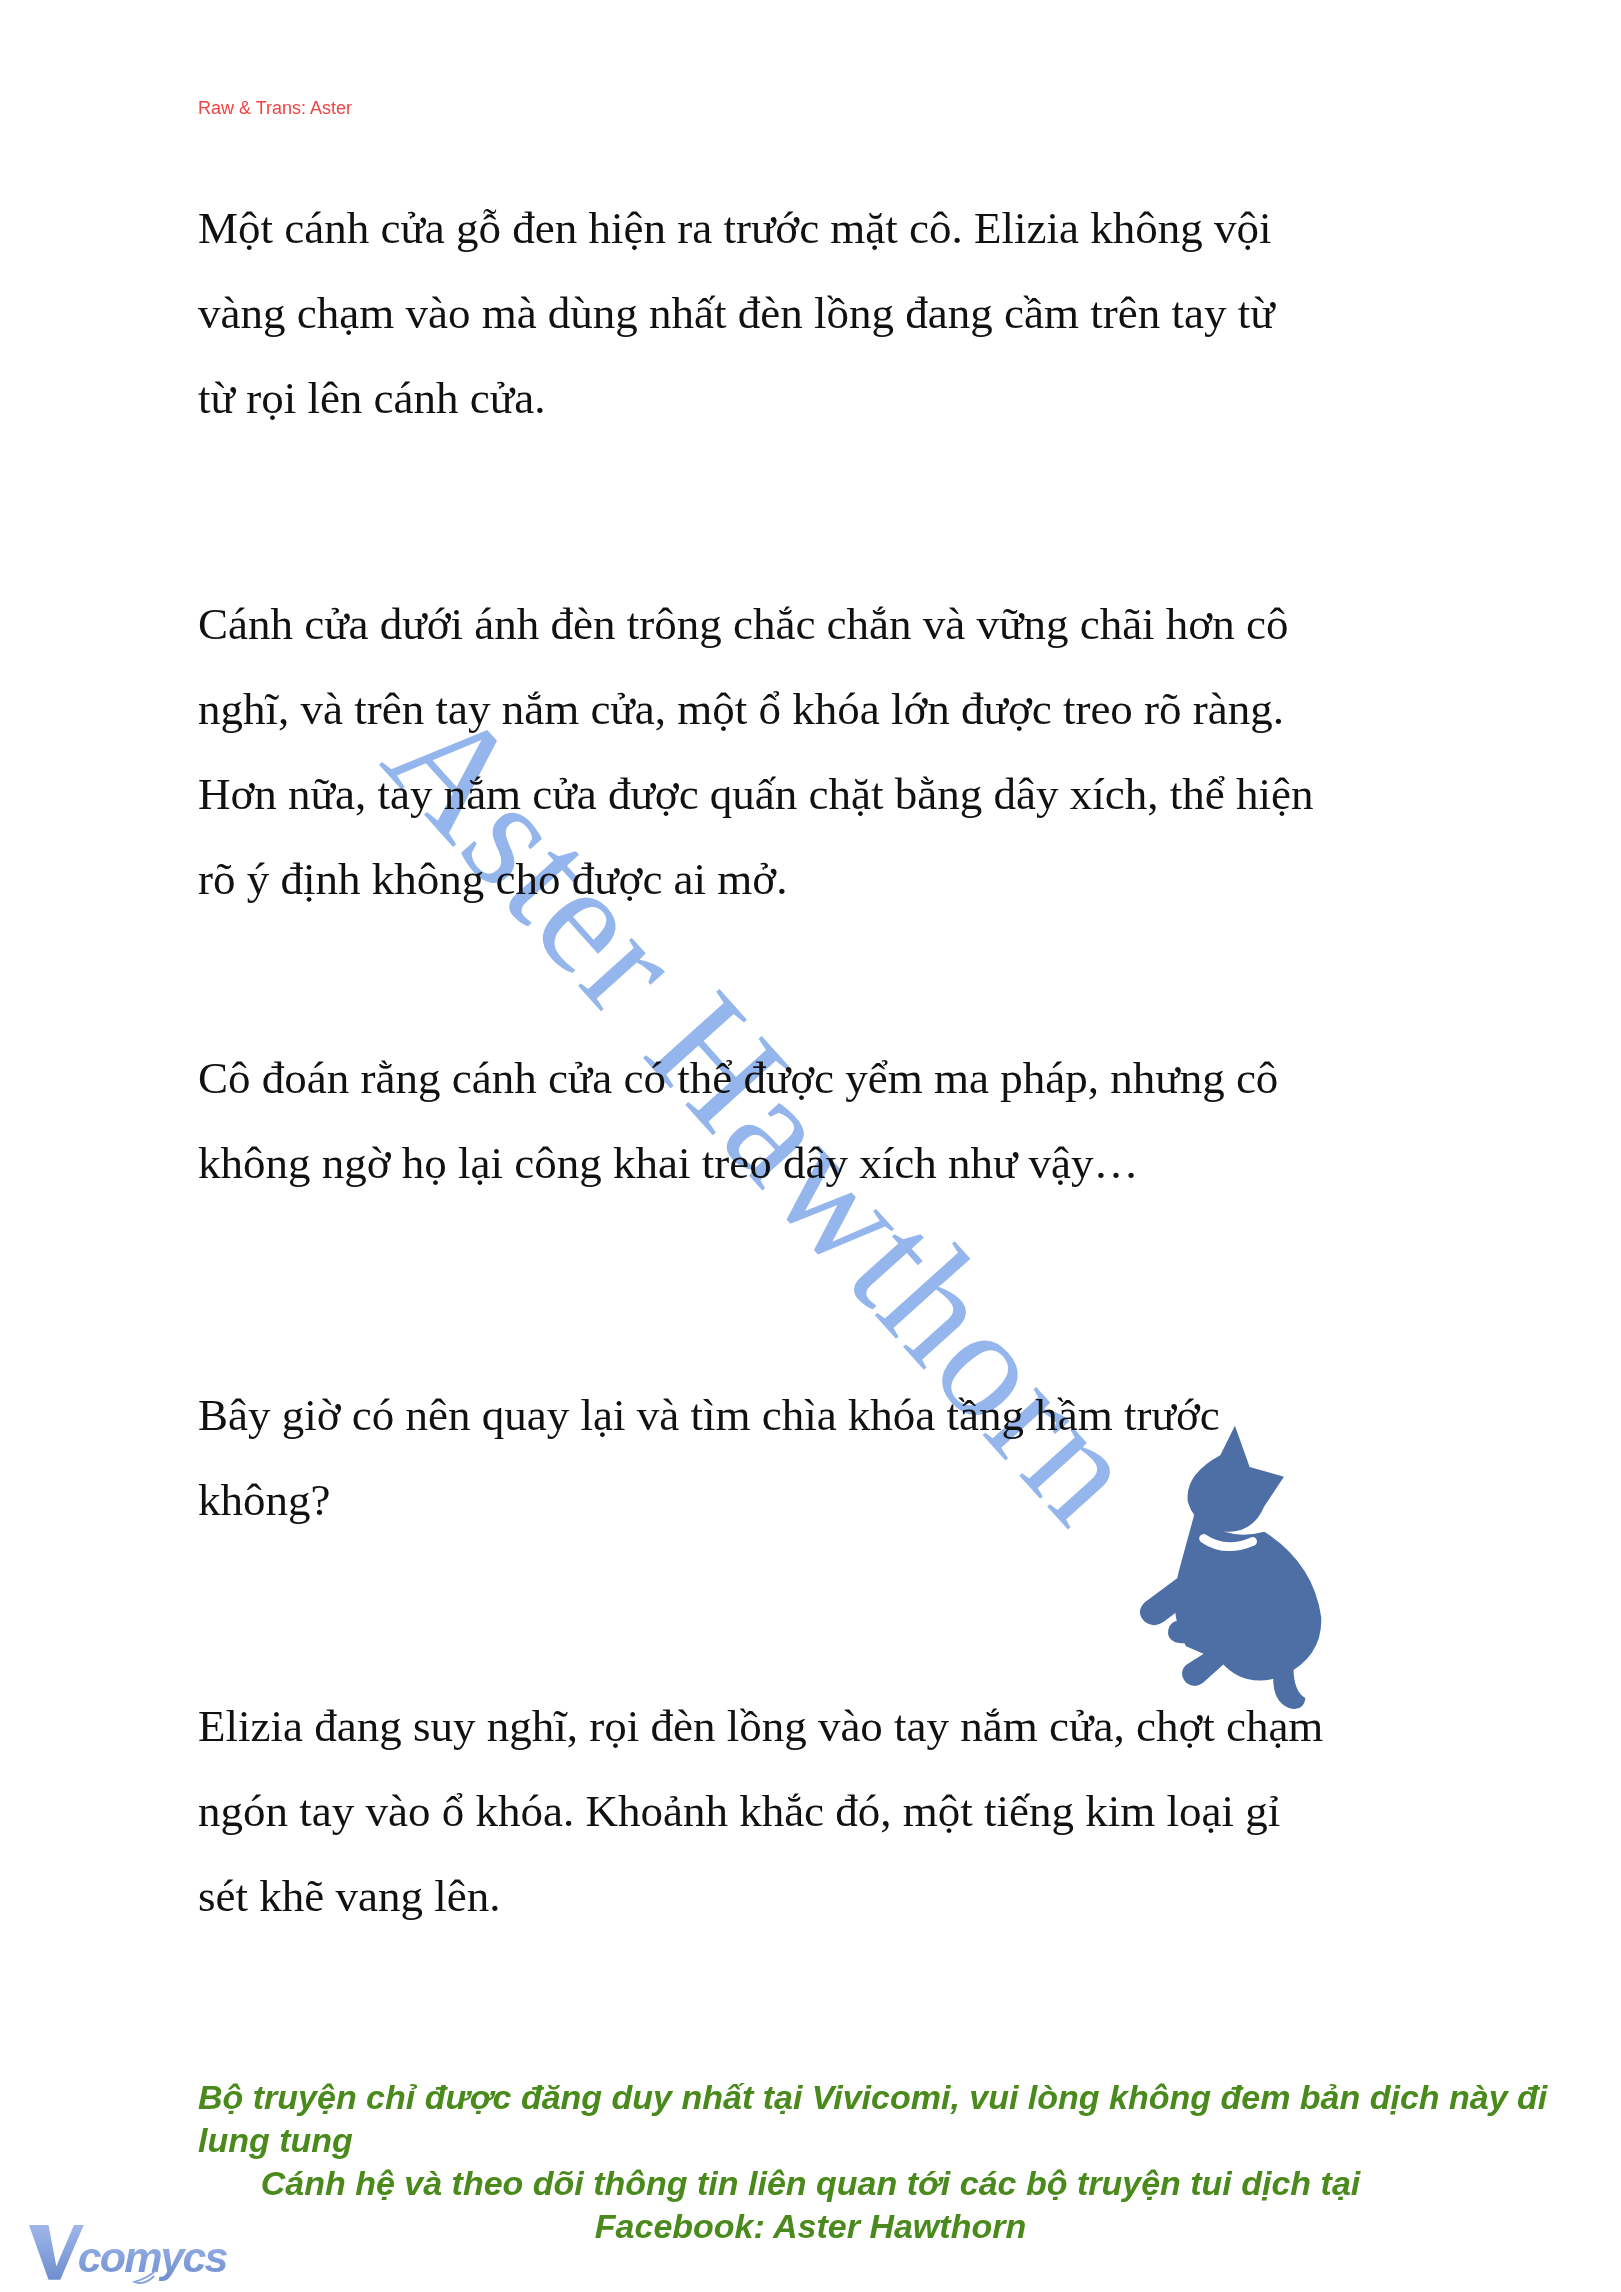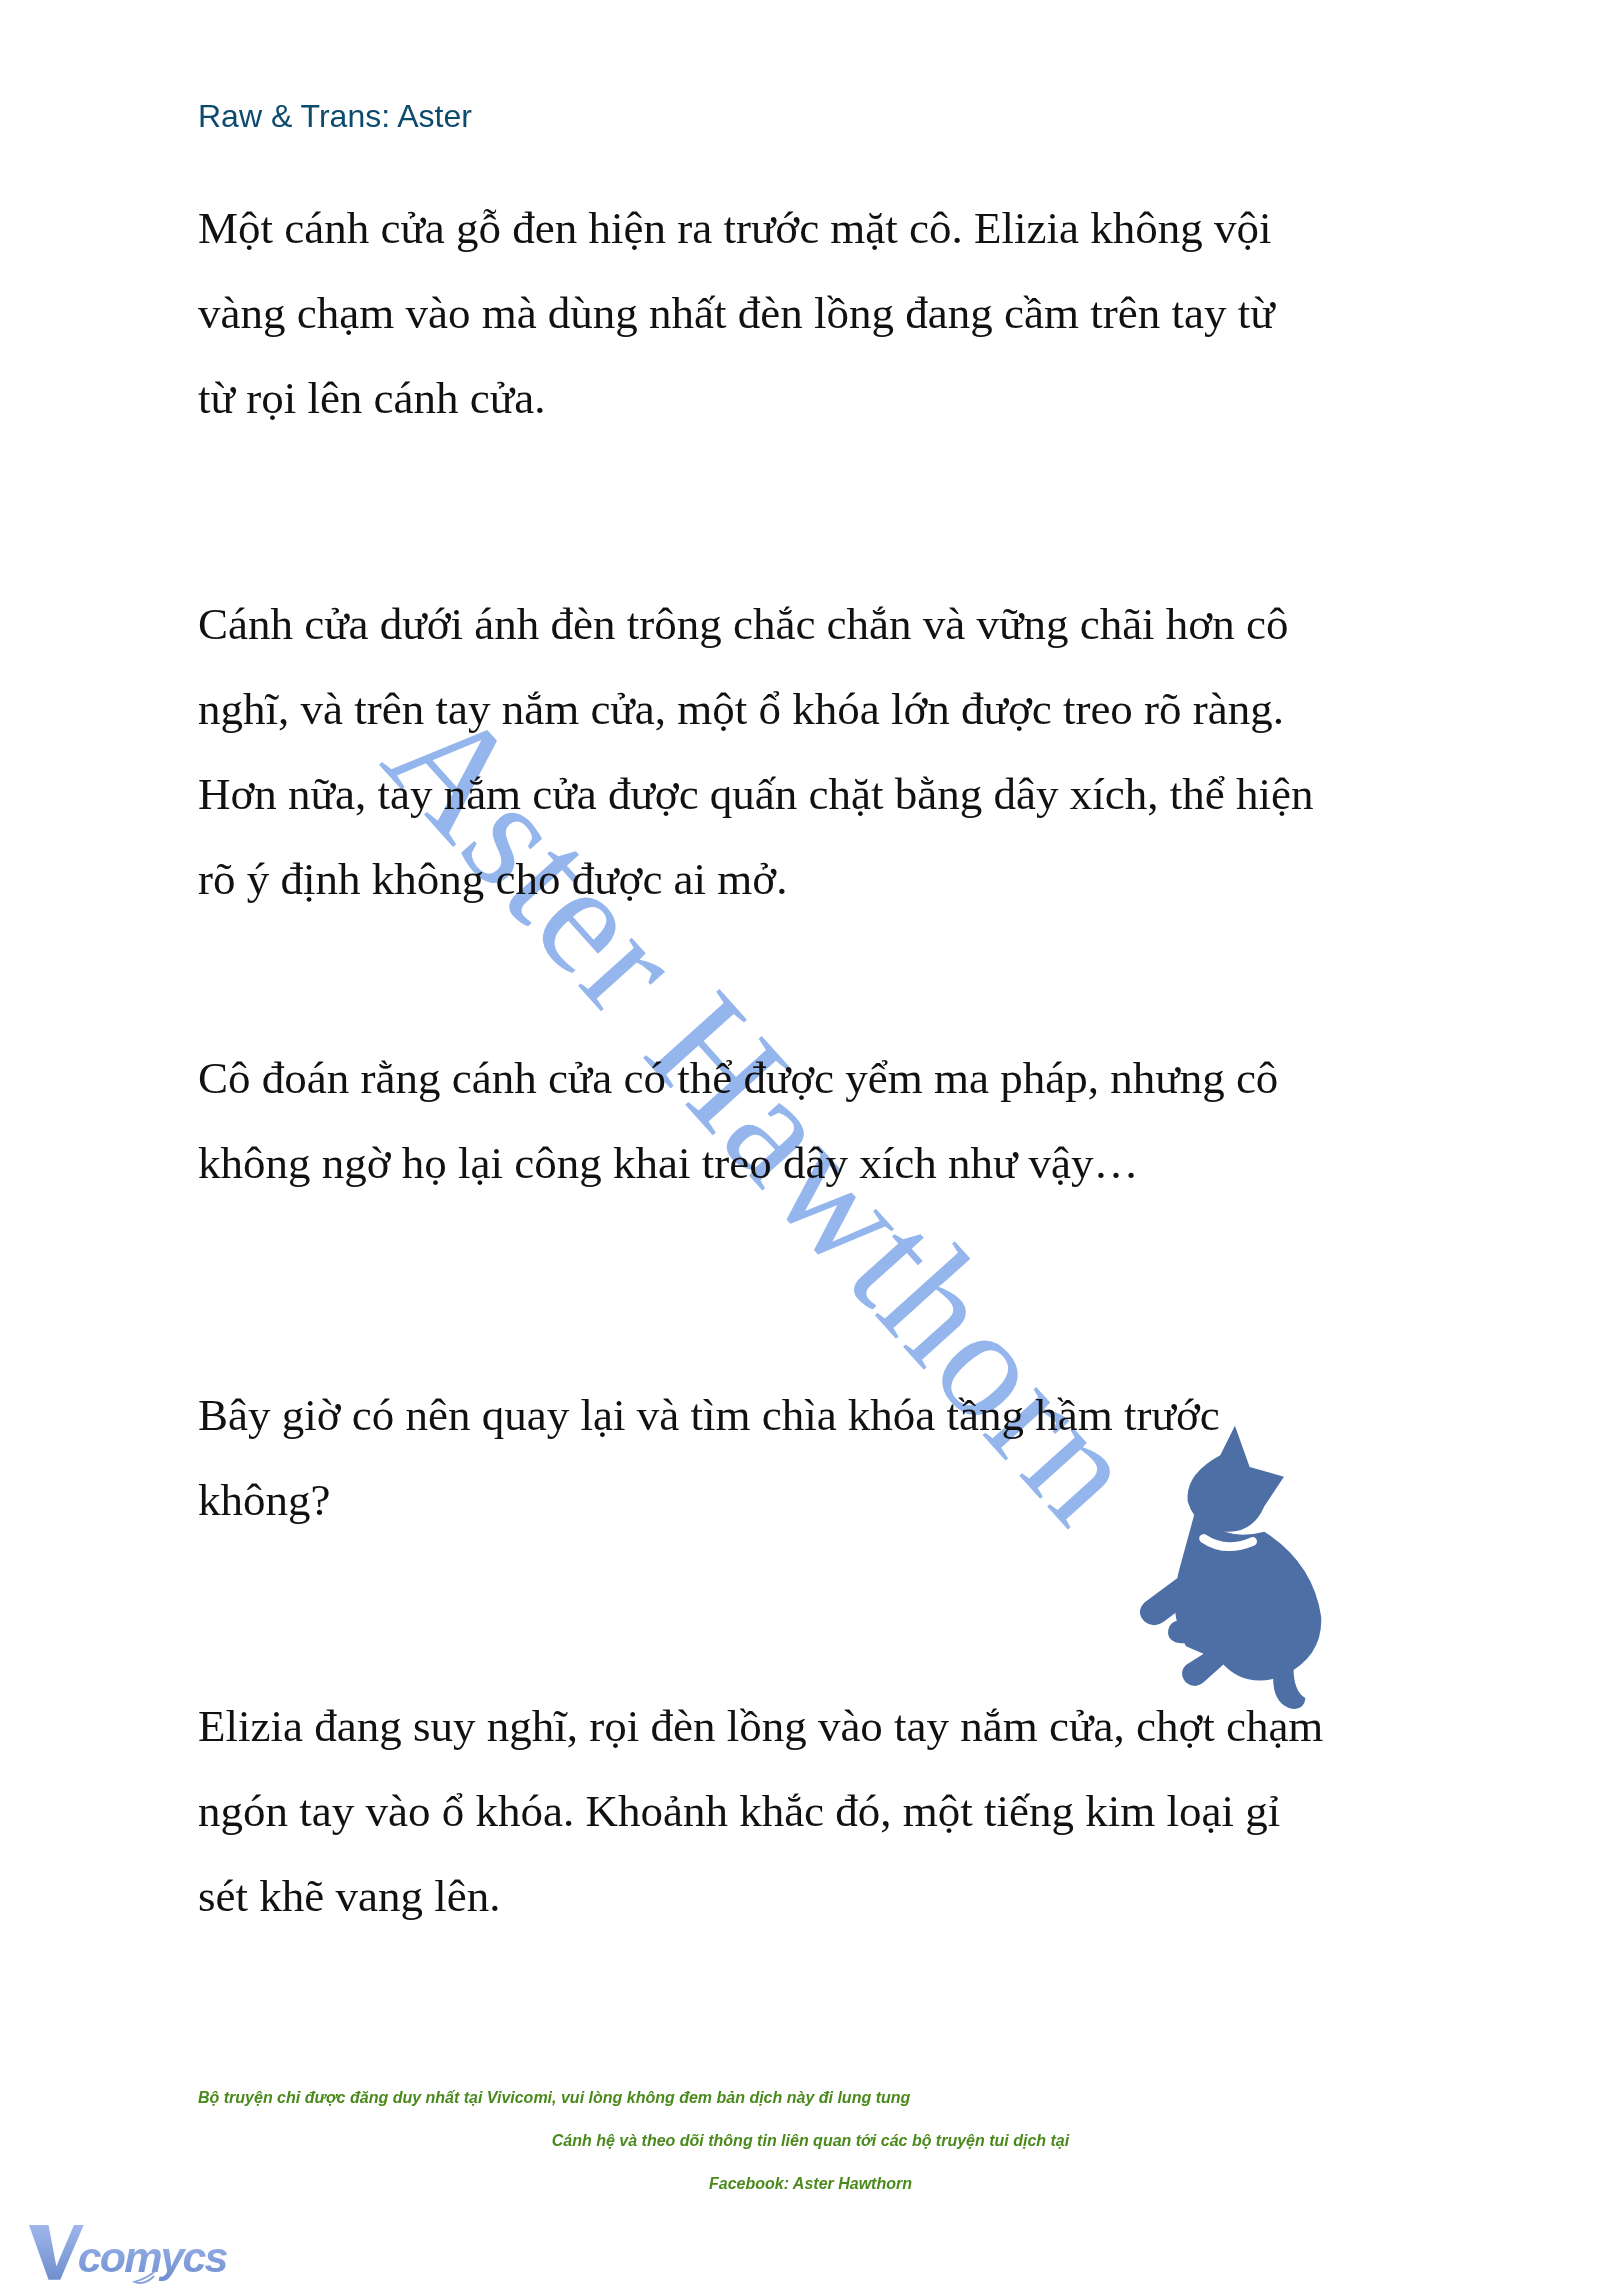--- a/index.html
+++ b/index.html
@@ -13,22 +13,22 @@
       position: relative;
       overflow: hidden;
       font-family: "Liberation Serif", "DejaVu Serif", serif;
       color: #000;
     }
     .page-header {
       position: absolute;
       left: 198px;
       top: 98px;
       font-family: "Liberation Sans", "DejaVu Sans", sans-serif;
-      font-size: 32px;
-      color: #0c4a6e;
+      font-size: 18px;
+      color: #ef4444;
       letter-spacing: 0px;
     }
     .body-text {
       position: absolute;
       left: 198px;
       width: 1274px;
       font-size: 45px;
       line-height: 85px;
       color: #111;
       white-space: nowrap;
@@ -64,21 +64,21 @@
     }
     .footer {
       position: absolute;
       left: 0;
       width: 1621px;
       top: 2076px;
       text-align: center;
       font-family: "Liberation Sans", "DejaVu Sans", sans-serif;
       font-style: italic;
       font-weight: bold;
-      font-size: 16px;
+      font-size: 34px;
       color: #4a8a1c;
       line-height: 43px;
     }
     .footer .fline {
       display: block;
     }
     .footer .fline.first {
       text-align: left;
       padding-left: 198px;
     }

